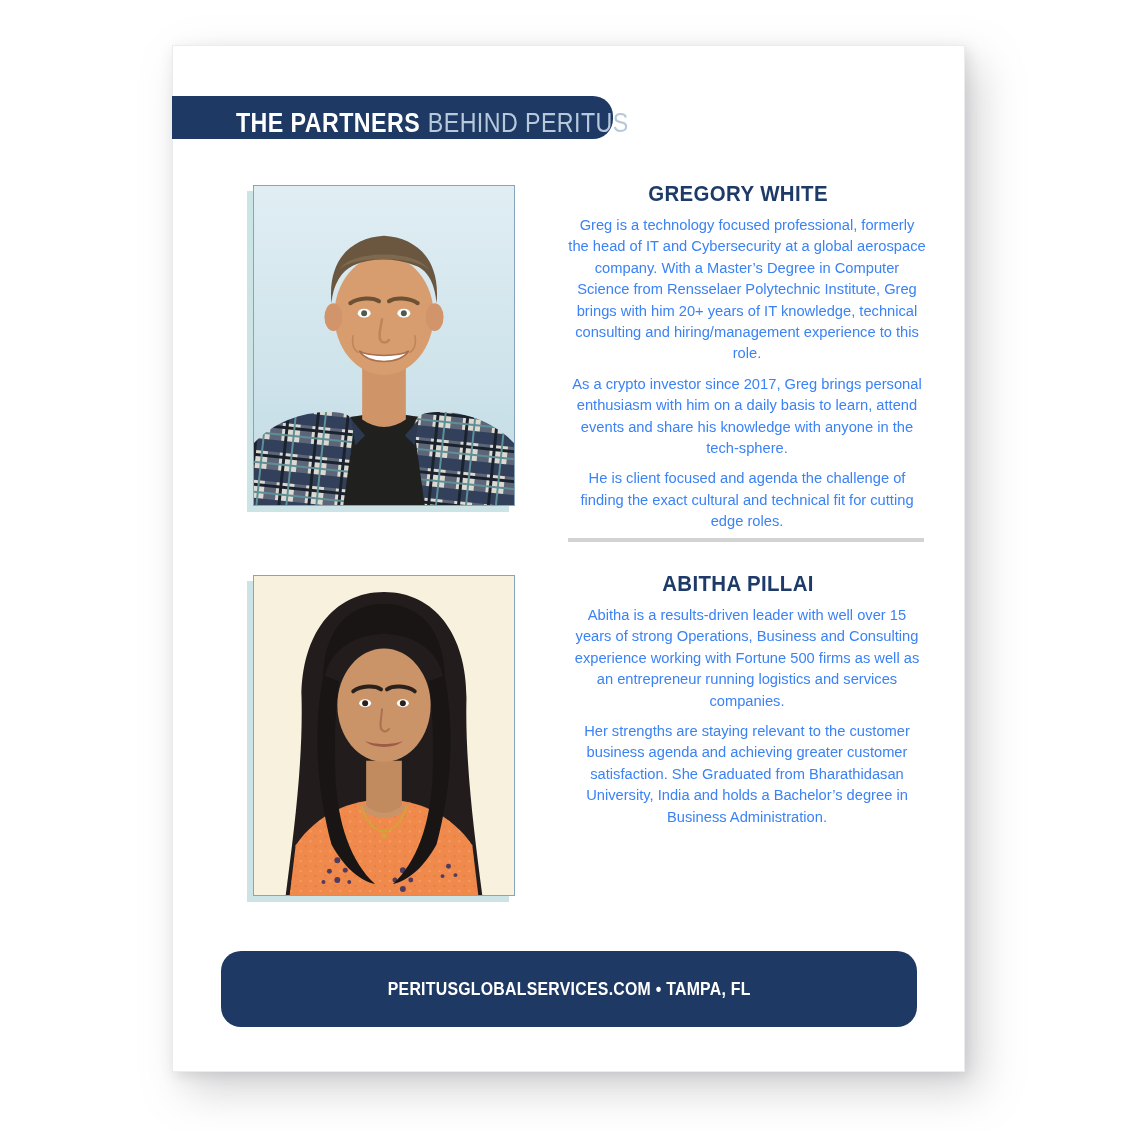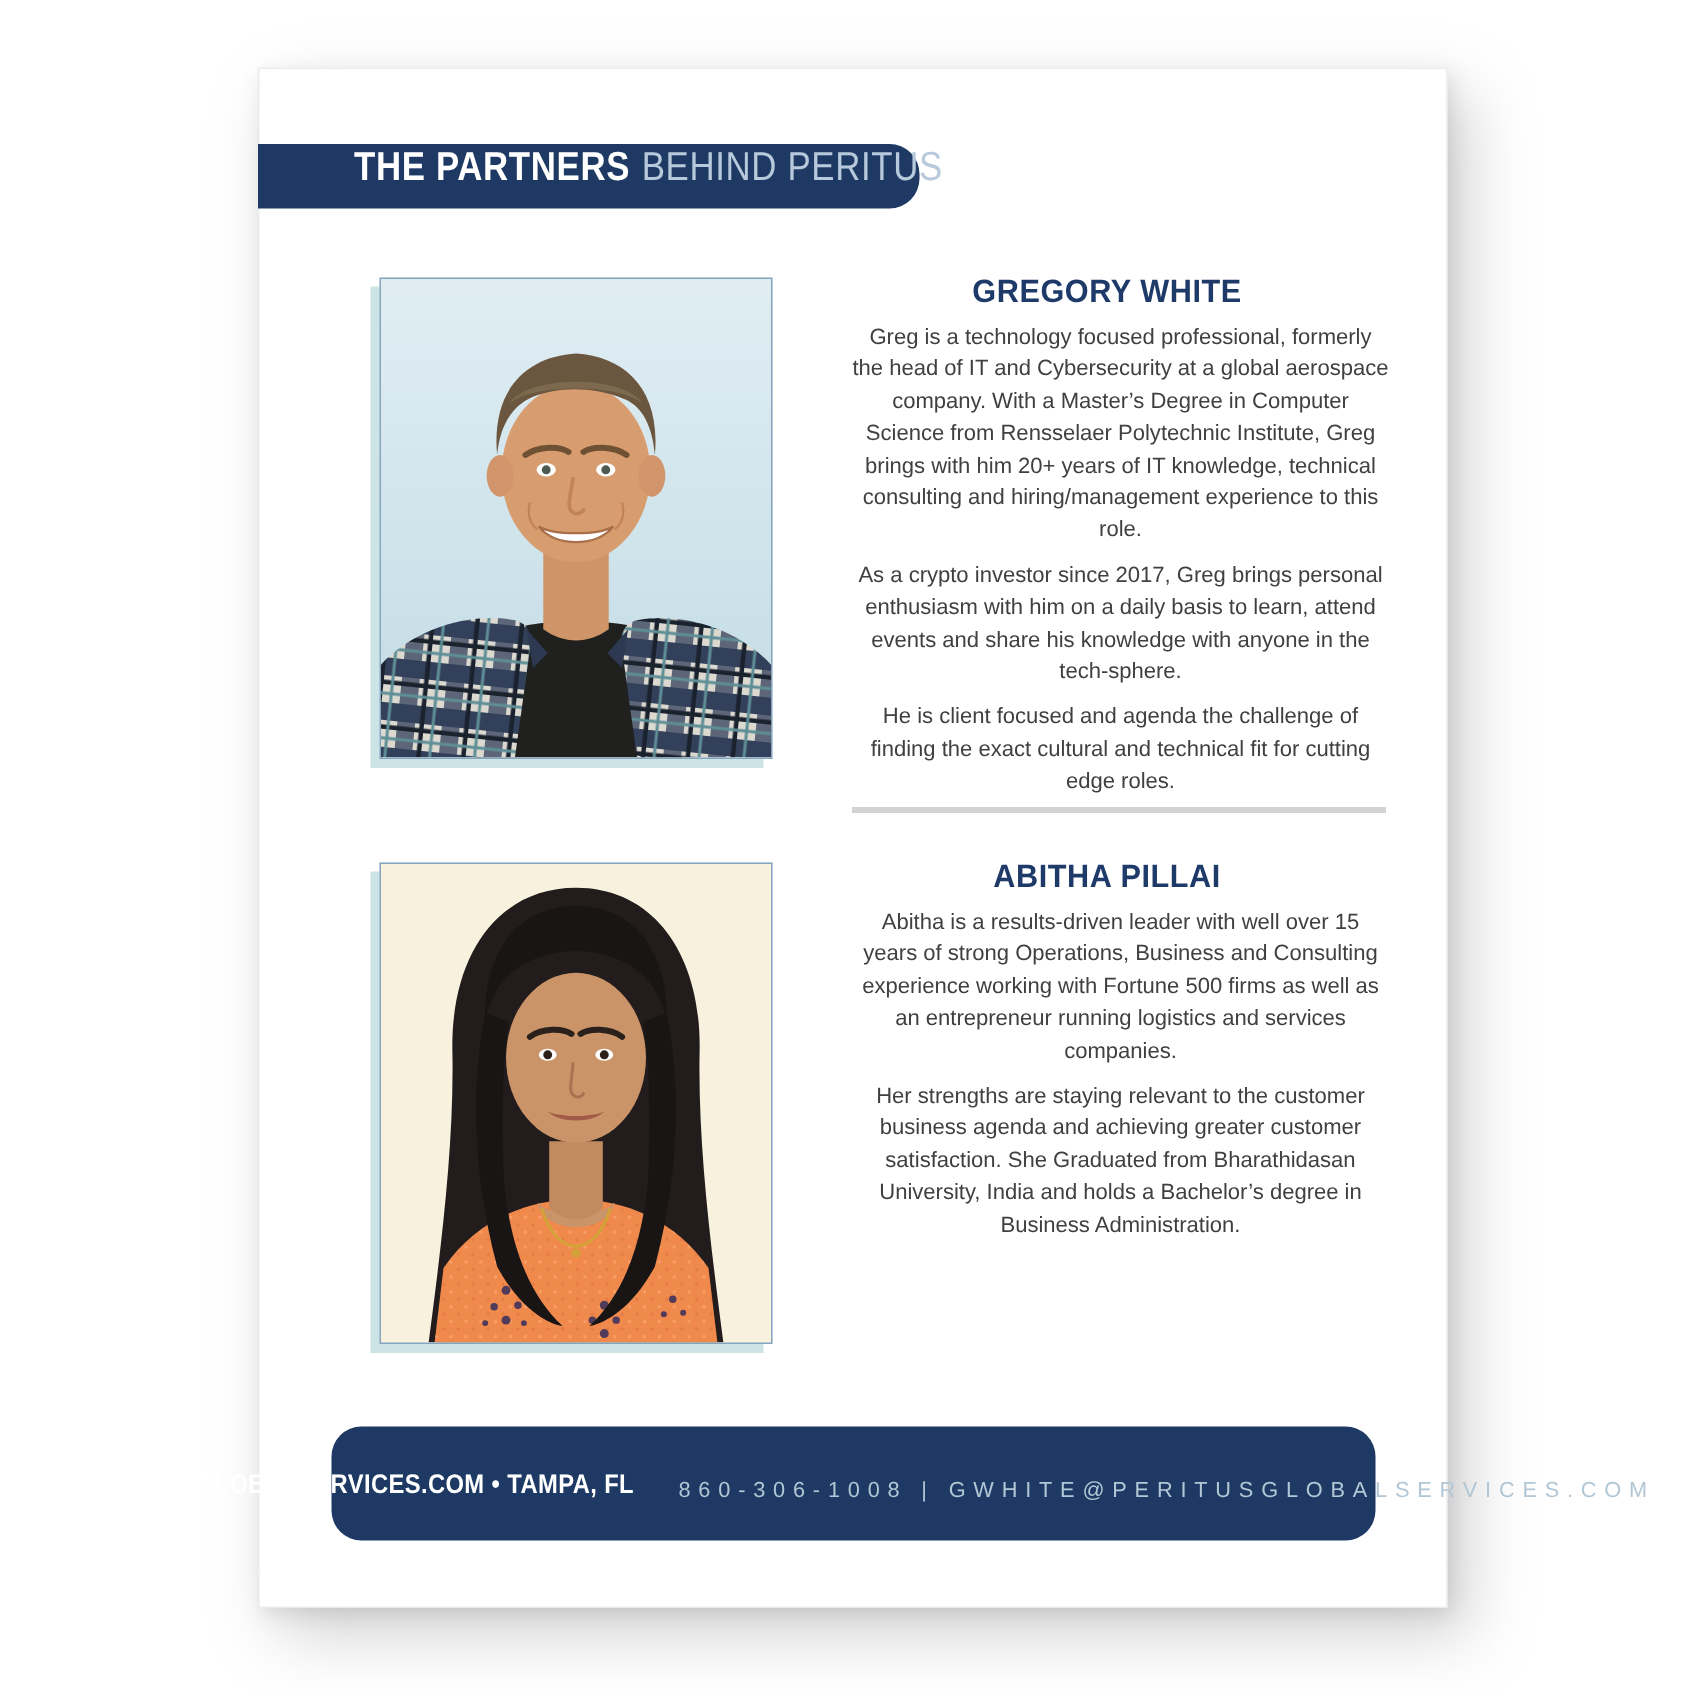--- a/index.html
+++ b/index.html
@@ -12,21 +12,21 @@
   .page{
     position:absolute; left:172px; top:45px; width:793px; height:1027px;
     background:#ffffff; border:1px solid #ececee;
     box-shadow: 14px 18px 40px rgba(130,130,135,.35), 3px 4px 12px rgba(130,130,135,.22);
   }
 
   
   .banner{
     position:absolute; left:-1px; top:50px; width:441px; height:43px;
     background:#1e3a64; border-radius:0 20px 20px 0;
-    display:flex; align-items:flex-start; padding-left:64px;
+    display:flex; align-items:flex-end; padding-left:64px;
   }
   .banner-inner{
     transform:scaleX(.86); transform-origin:left center;
     font-size:27px; font-weight:700; color:#ffffff; white-space:nowrap; letter-spacing:.5px;
   }
   .banner-inner .light{ font-weight:400; color:#b7c9da; margin-left:9px; }
 
   
   .photo-wrap{ position:absolute; width:268px; height:329px; }
   .photo-wrap.p1{ left:74px; top:139px; }
@@ -41,21 +41,21 @@
   .photo svg{ display:block; width:100%; height:100%; }
 
   .bio{ position:absolute; left:395px; width:358px;text-align:center; }
   .bio.b1{ top:136px; }
   .bio.b2{ top:526px; }
   .bio h2{
     font-size:21.5px; font-weight:700; color:#1d3a68; letter-spacing:.4px;
     transform:scaleX(.95); transform-origin:left center; margin:0 0 8px 0; white-space:nowrap;
   }
   .bio p{
-    font-size:14.7px; line-height:21.4px; color:#404040; margin:0 0 9px 0;
+    font-size:14.7px; line-height:21.4px; color:#3b82f6; margin:0 0 9px 0;
   }
 
   .divider{
     position:absolute; left:395px; top:492px; width:356px; height:4px; background:#d2d3d5;
   }
 
   
   .footer{
     position:absolute; left:48px; top:905px; width:696px; height:76px;
     background:#1e3a64; border-radius:20px;
@@ -186,17 +186,16 @@
     </div>
 
     <div class="bio b2">
       <h2>ABITHA PILLAI</h2>
       <p>Abitha is a results-driven leader with well over 15 years of strong Operations, Business and Consulting experience working with Fortune 500 firms as well as an entrepreneur running logistics and services companies.</p>
       <p>Her strengths are staying relevant to the customer business agenda and achieving greater customer satisfaction. She Graduated from Bharathidasan University, India and holds a Bachelor’s degree in Business Administration.</p>
     </div>
 
     <div class="footer">
       <div class="footer-line1">PERITUSGLOBALSERVICES.COM • TAMPA, FL</div>
-      <div class="footer-line2">860-306-1008 | GWHITE@PERITUSGLOBALSERVICES.COM</div>
     </div>
 
   </div>
 </div>
 
 </body></html>

